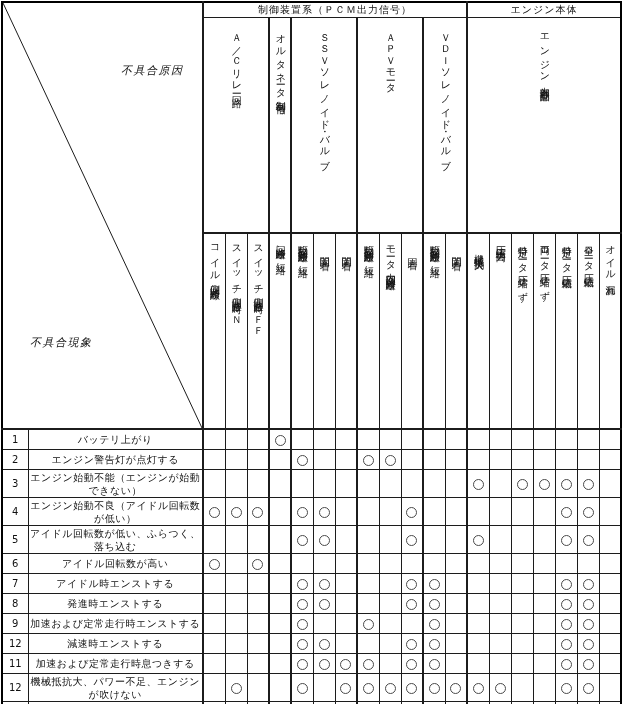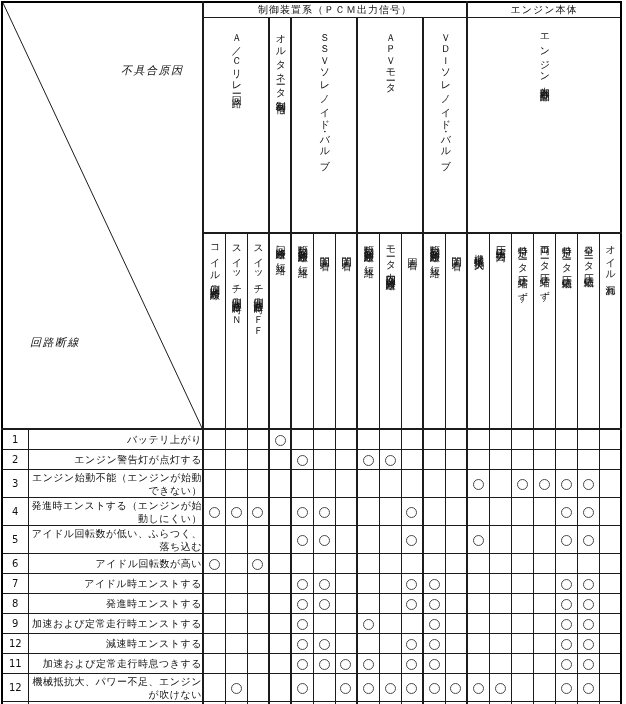--- a/index.html
+++ b/index.html
@@ -32,21 +32,21 @@
     display:inline-block;
     font-size:10px;
     letter-spacing:1.5px;
     line-height:1.05;
     white-space:nowrap;
   }
   tbody tr.single { height:14px; }
   tbody tr.tall   { height:28px; }
   tbody tr.first td { border-top-width:2px; }
   td.num { text-align:center; font-size:10px; }
-  td.sym { font-size:10px; line-height:13px; letter-spacing:0.5px; padding:0 2px 0 3px; text-align:right;margin-left:39px; }
+  td.sym { font-size:10px; line-height:13px; letter-spacing:0.5px; padding:0 2px 0 3px; text-align:center;margin-left:39px; }
   td.mk  { text-align:center; vertical-align:middle; }
   .circ {
     display:inline-block;
     width:9px; height:9px;
     border:1px solid #4a4a4a;
     border-radius:50%;
     vertical-align:middle;
   }
   th.corner { position:relative; vertical-align:top;font-style:italic; }
   th.corner svg { position:absolute; left:0; top:0; width:100%; height:100%; display:block; }
@@ -87,21 +87,21 @@
         <col style="width: 22px;">
         <col style="width: 22px;">
       </colgroup>
       <thead>
         <tr class="sec">
           <th class="corner" rowspan="3" colspan="2">
             <svg viewBox="0 0 100 100" preserveAspectRatio="none">
               <line x1="0" y1="0" x2="100" y2="100" stroke="#1c1c1c" stroke-width="1" vector-effect="non-scaling-stroke"></line>
             </svg>
             <span class="corner-cause">不具合原因</span>
-            <span class="corner-symptom">回路断線</span>
+            <span class="corner-symptom">不具合現象</span>
           </th>
           <th class="gs" colspan="12">制御装置系（ＰＣＭ出力信号）</th>
           <th class="gs" colspan="7">エンジン本体</th>
         </tr>
         <tr class="grp">
           <td class="gs" colspan="3"><span class="vt">Ａ／Ｃリレー回路</span></td>
           <td class="gs" colspan="1"><span class="vt">オルタネータ制御信号</span></td>
           <td class="gs" colspan="3"><span class="vt">ＳＳＶソレノイド・バルブ</span></td>
           <td class="gs" colspan="3"><span class="vt">ＡＰＶモータ</span></td>
           <td class="gs" colspan="2"><span class="vt">ＶＤＩソレノイド・バルブ</span></td>
@@ -194,21 +194,21 @@
           <td class="mk gs"><span class="circ"></span></td>
           <td class="mk"></td>
           <td class="mk"><span class="circ"></span></td>
           <td class="mk"><span class="circ"></span></td>
           <td class="mk"><span class="circ"></span></td>
           <td class="mk"><span class="circ"></span></td>
           <td class="mk"></td>
         </tr>
         <tr class="tall">
           <td class="num">4</td>
-          <td class="sym">発進時エンストする（エンジンが始動しにくい）</td>
+          <td class="sym">エンジン始動不良（アイドル回転数が低い）</td>
           <td class="mk gs"><span class="circ"></span></td>
           <td class="mk"><span class="circ"></span></td>
           <td class="mk"><span class="circ"></span></td>
           <td class="mk gs"></td>
           <td class="mk gs"><span class="circ"></span></td>
           <td class="mk"><span class="circ"></span></td>
           <td class="mk"></td>
           <td class="mk gs"></td>
           <td class="mk"></td>
           <td class="mk"><span class="circ"></span></td>

